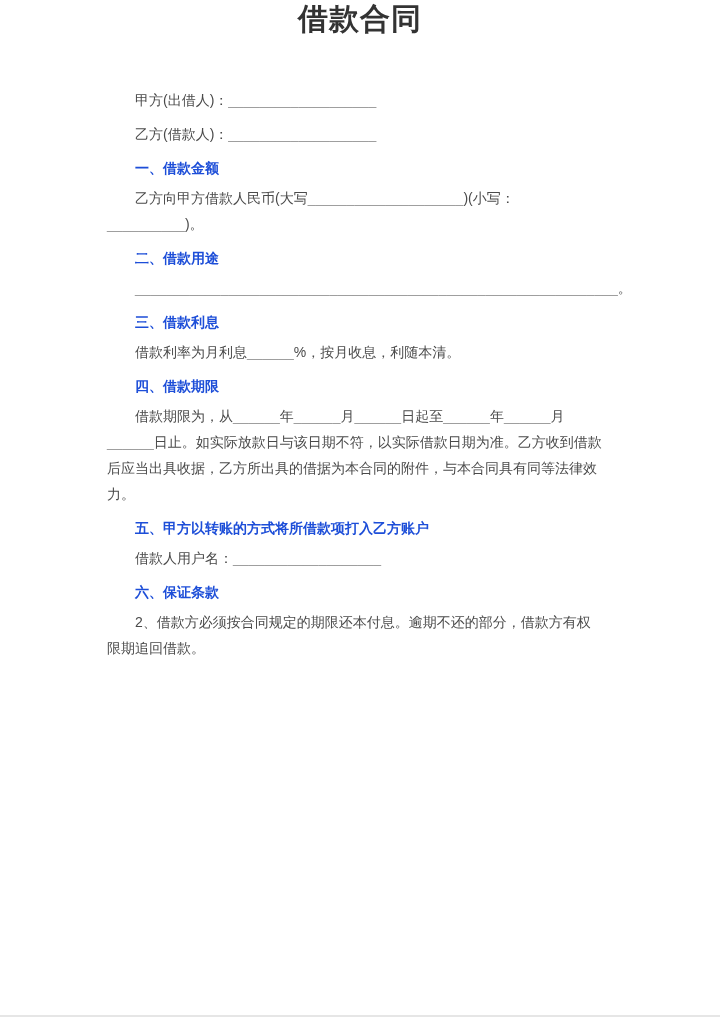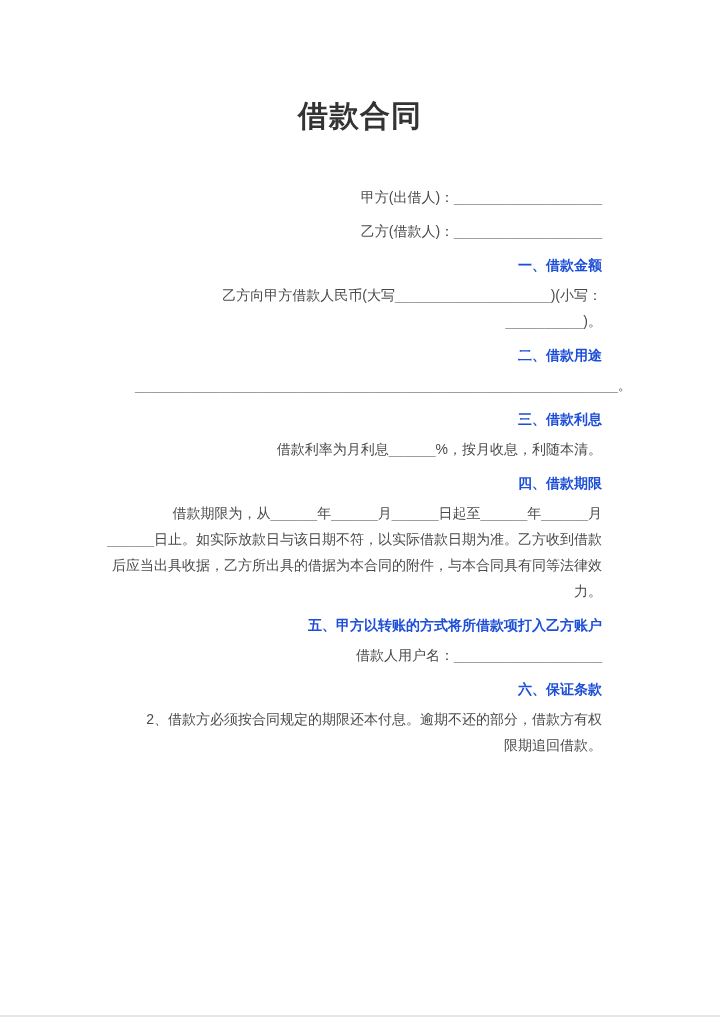--- a/index.html
+++ b/index.html
@@ -8,39 +8,38 @@
     background: #ffffff;
   }
   body {
     width: 720px;
     height: 1017px;
     position: relative;
     overflow: hidden;
     font-family: "Liberation Sans", "DejaVu Sans", sans-serif;
   }
   .doc {
-    padding-top: 97px;
   }
   .title {
     font-size: 30px;
     line-height: 38px;
     font-weight: 700;
     color: #333333;
     text-align: center;
     margin: 0 0 49px 0;
     letter-spacing: 1px;
   }
   .ln {
     font-size: 14px;
     line-height: 26px;
     color: #4a4a4a;
     margin: 0 0 4px 107px;
     width: 495px;
     text-indent: 28px;
-    text-align: right;
+    text-align: left;
     word-break: normal;
   }
   .hd {
     font-weight: 700;
     color: #1d4ed8;
     margin-top: 8px;
   }
   .party {
     margin-bottom: 8px;
   }

